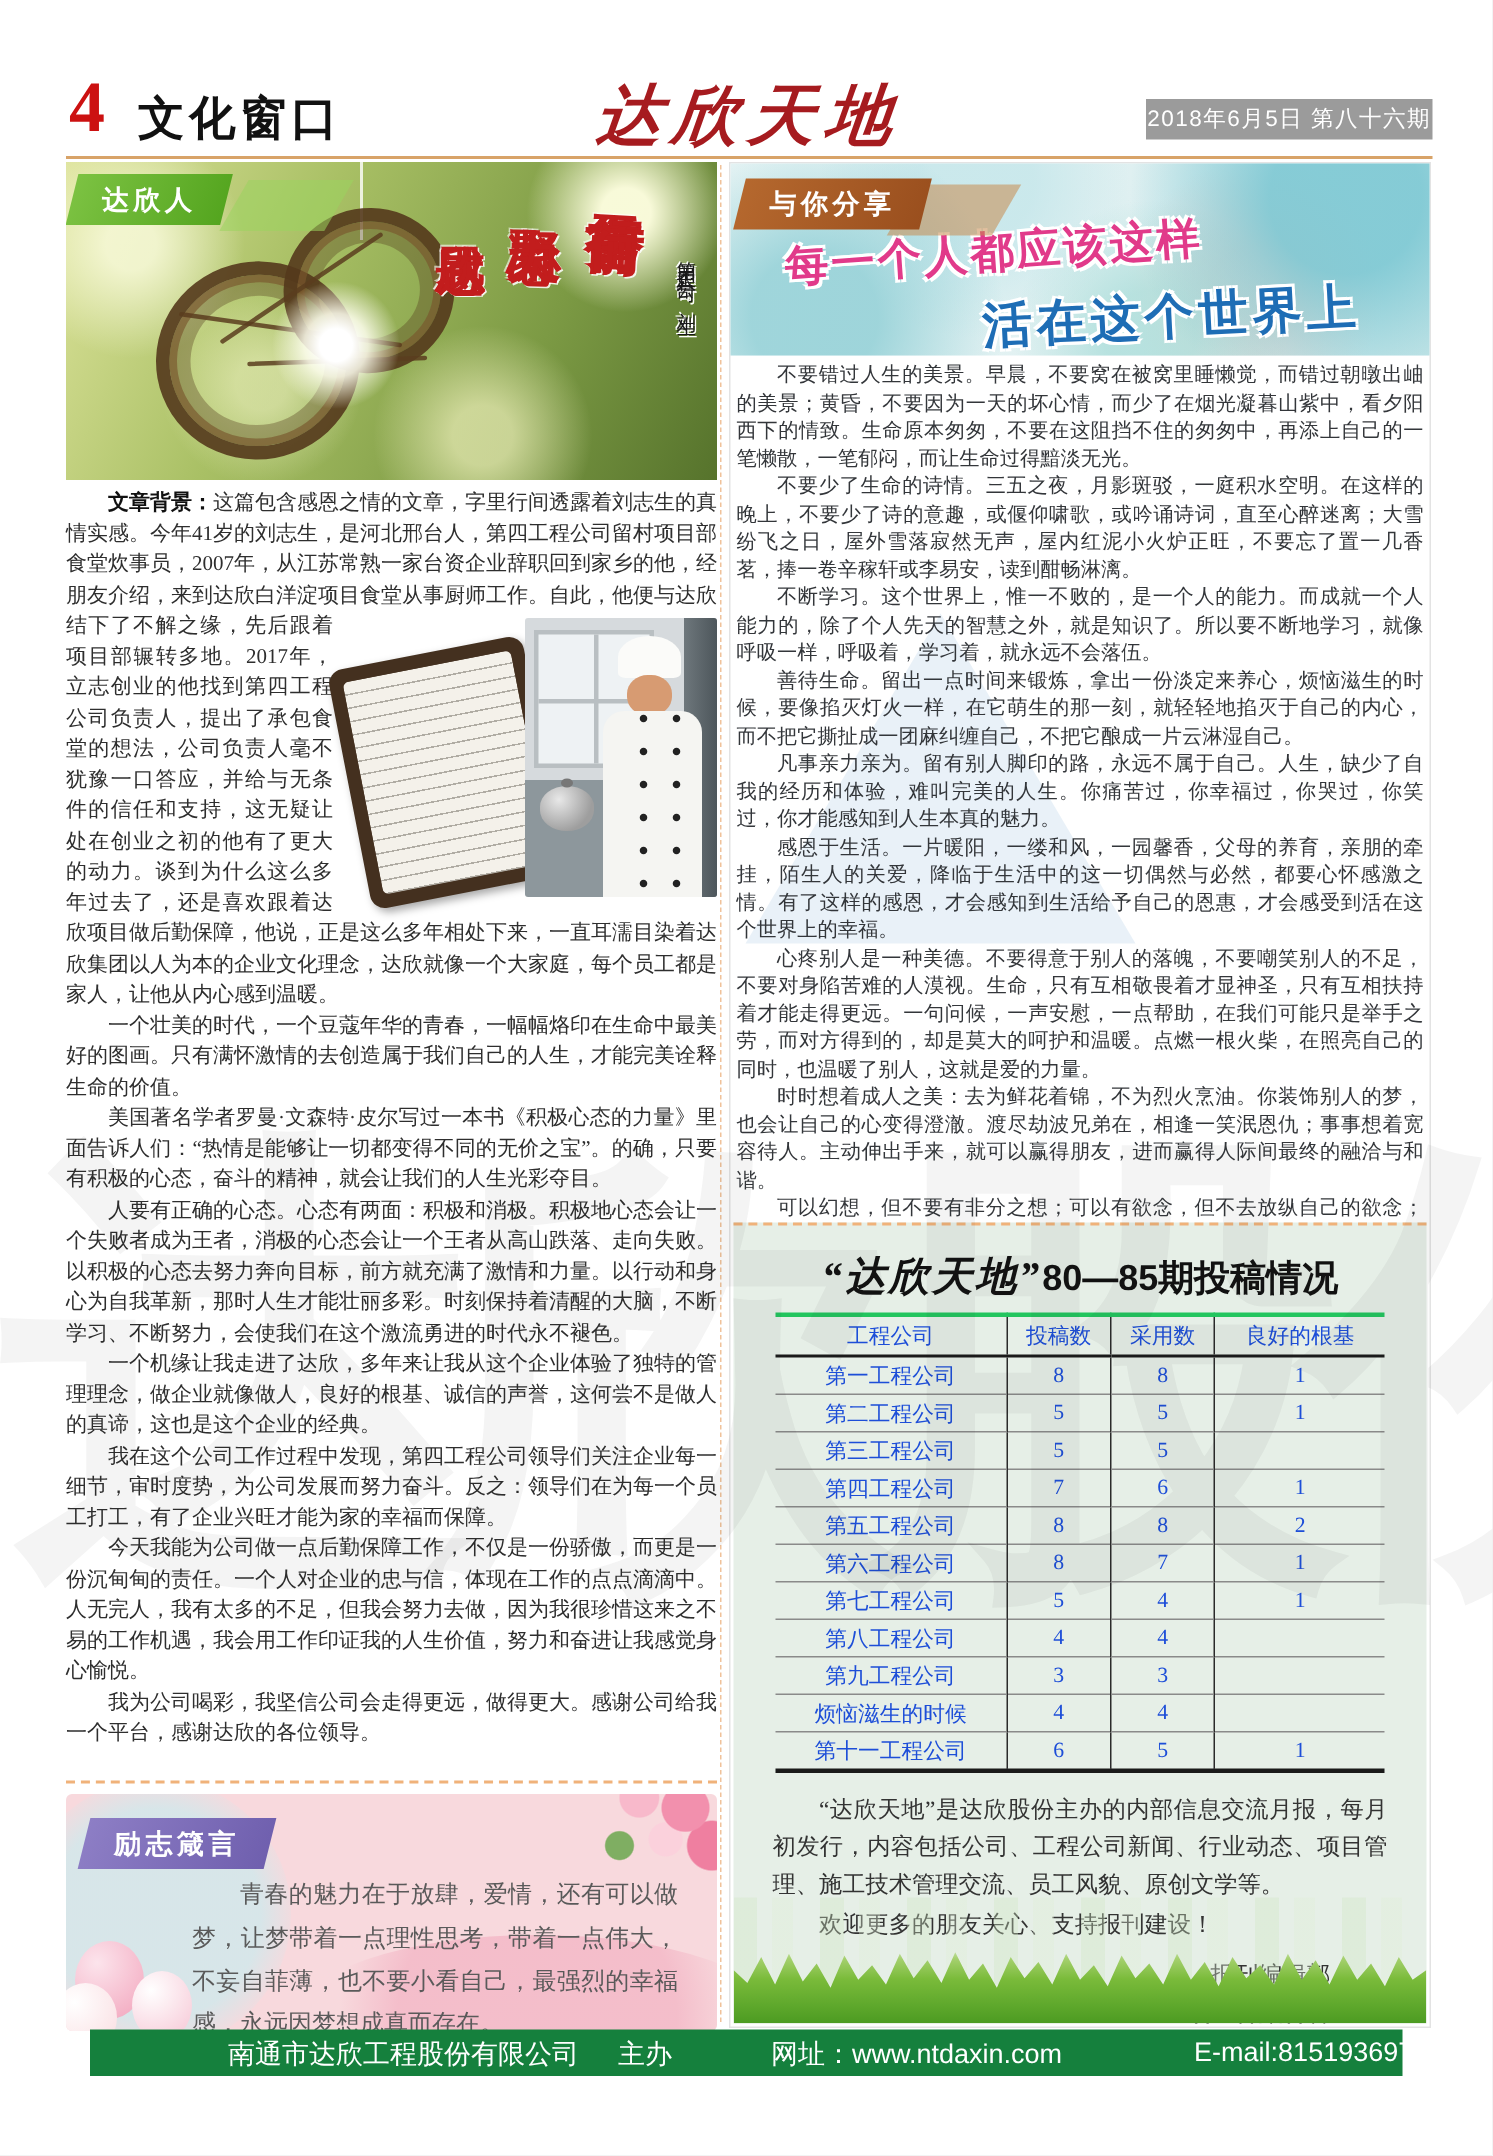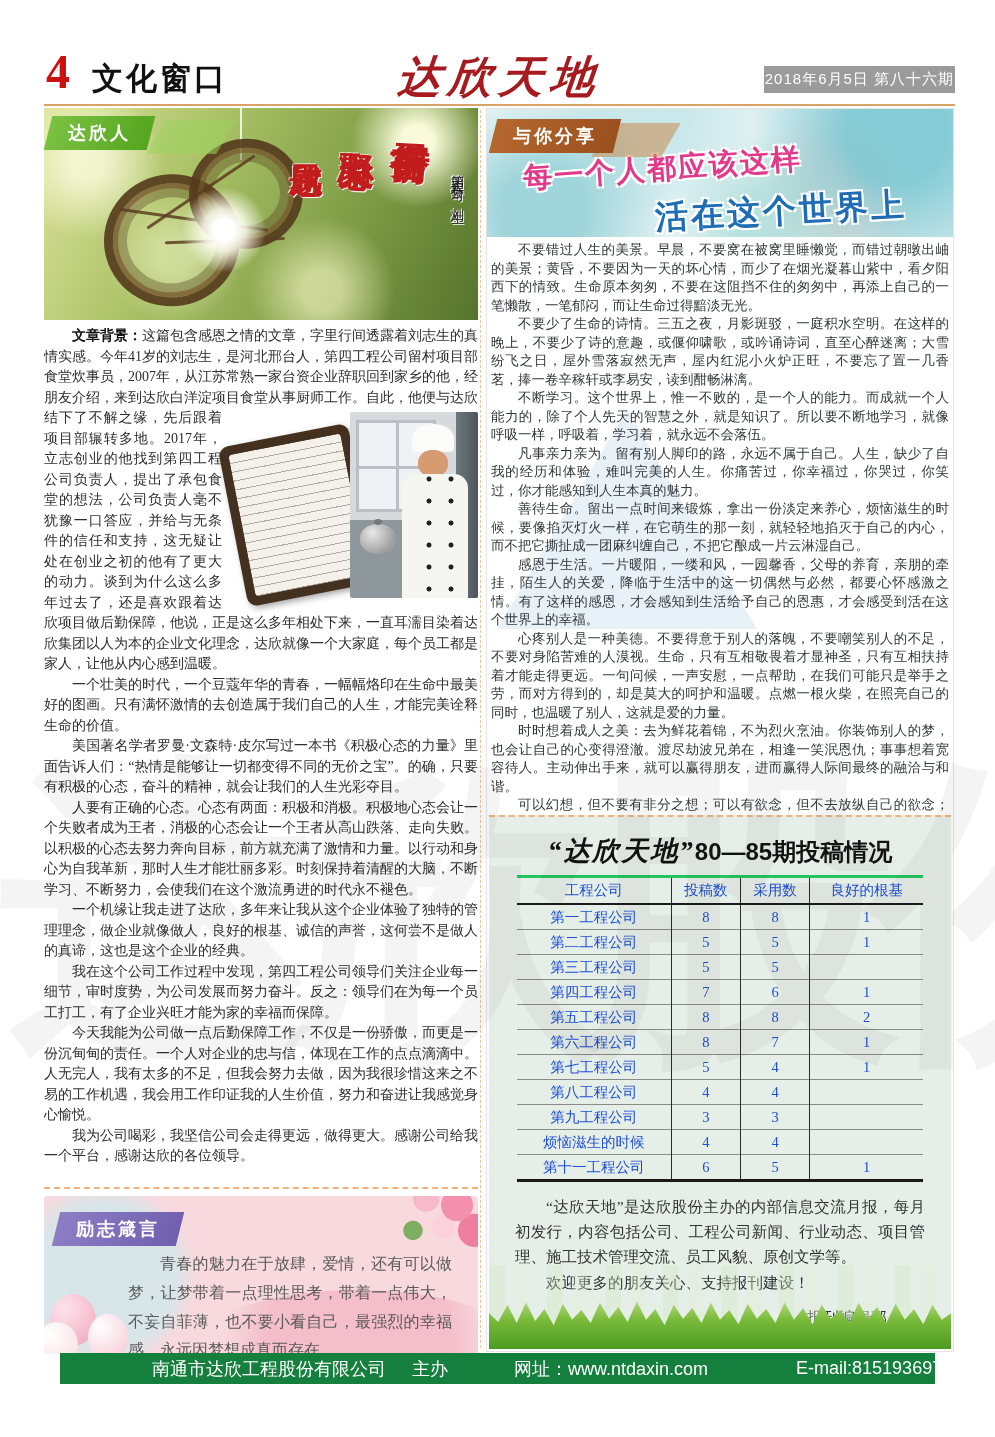--- a/index.html
+++ b/index.html
@@ -233,22 +233,22 @@
       <div class="rtitle1">每一个人都应该这样</div>
       <div class="rtitle2">活在这个世界上</div>
     </div>
 
     <div class="logo-wm"></div>
 
     <div class="artR">
       <p>不要错过人生的美景。早晨，不要窝在被窝里睡懒觉，而错过朝暾出岫的美景；黄昏，不要因为一天的坏心情，而少了在烟光凝暮山紫中，看夕阳西下的情致。生命原本匆匆，不要在这阻挡不住的匆匆中，再添上自己的一笔懒散，一笔郁闷，而让生命过得黯淡无光。</p>
       <p>不要少了生命的诗情。三五之夜，月影斑驳，一庭积水空明。在这样的晚上，不要少了诗的意趣，或偃仰啸歌，或吟诵诗词，直至心醉迷离；大雪纷飞之日，屋外雪落寂然无声，屋内红泥小火炉正旺，不要忘了置一几香茗，捧一卷辛稼轩或李易安，读到酣畅淋漓。</p>
       <p>不断学习。这个世界上，惟一不败的，是一个人的能力。而成就一个人能力的，除了个人先天的智慧之外，就是知识了。所以要不断地学习，就像呼吸一样，呼吸着，学习着，就永远不会落伍。</p>
+      <p>善待生命。留出一点时间来锻炼，拿出一份淡定来养心，烦恼滋生的时候，要像掐灭灯火一样，在它萌生的那一刻，就轻轻地掐灭于自己的内心，而不把它撕扯成一团麻纠缠自己，不把它酿成一片云淋湿自己。</p>
       <p>凡事亲力亲为。留有别人脚印的路，永远不属于自己。人生，缺少了自我的经历和体验，难叫完美的人生。你痛苦过，你幸福过，你哭过，你笑过，你才能感知到人生本真的魅力。</p>
-      <p>善待生命。留出一点时间来锻炼，拿出一份淡定来养心，烦恼滋生的时候，要像掐灭灯火一样，在它萌生的那一刻，就轻轻地掐灭于自己的内心，而不把它撕扯成一团麻纠缠自己，不把它酿成一片云淋湿自己。</p>
       <p>感恩于生活。一片暖阳，一缕和风，一园馨香，父母的养育，亲朋的牵挂，陌生人的关爱，降临于生活中的这一切偶然与必然，都要心怀感激之情。有了这样的感恩，才会感知到生活给予自己的恩惠，才会感受到活在这个世界上的幸福。</p>
       <p>心疼别人是一种美德。不要得意于别人的落魄，不要嘲笑别人的不足，不要对身陷苦难的人漠视。生命，只有互相敬畏着才显神圣，只有互相扶持着才能走得更远。一句问候，一声安慰，一点帮助，在我们可能只是举手之劳，而对方得到的，却是莫大的呵护和温暖。点燃一根火柴，在照亮自己的同时，也温暖了别人，这就是爱的力量。</p>
       <p>时时想着成人之美：去为鲜花着锦，不为烈火烹油。你装饰别人的梦，也会让自己的心变得澄澈。渡尽劫波兄弟在，相逢一笑泯恩仇；事事想着宽容待人。主动伸出手来，就可以赢得朋友，进而赢得人际间最终的融洽与和谐。</p>
       <p>可以幻想，但不要有非分之想；可以有欲念，但不去放纵自己的欲念；不说过头话，不做亏心事。这样，就可以求得内心永恒的坦然和宁静。（马德）</p>
     </div>
 
     <div class="info">
       <div class="tbl-title">
         <span class="calq">“达欣天地”</span><span>80—85期投稿情况</span>
       </div>

